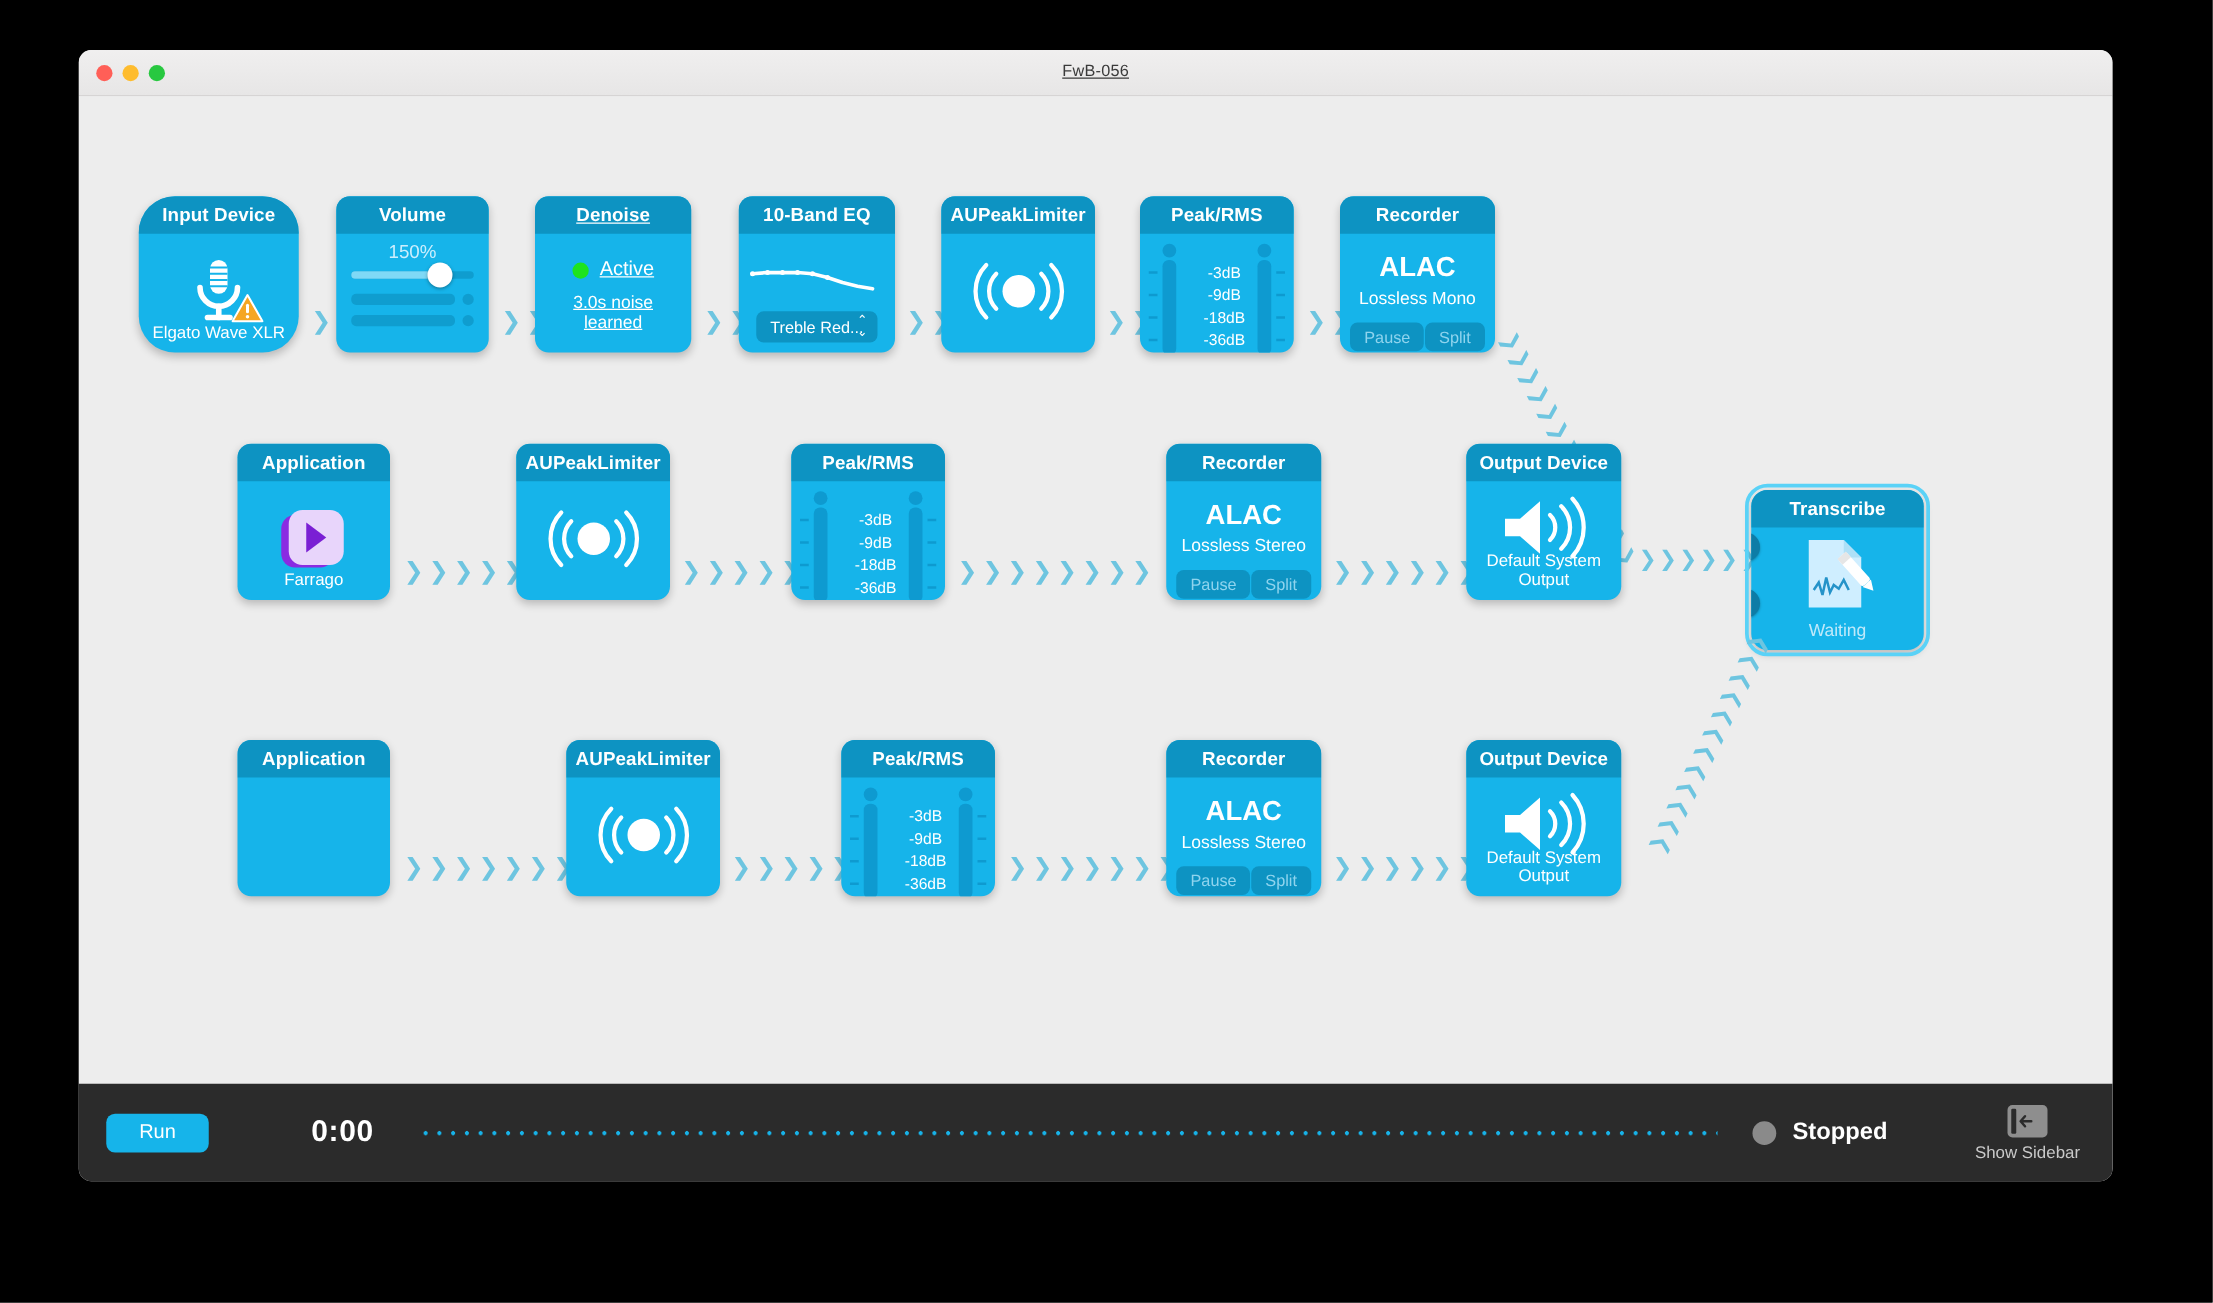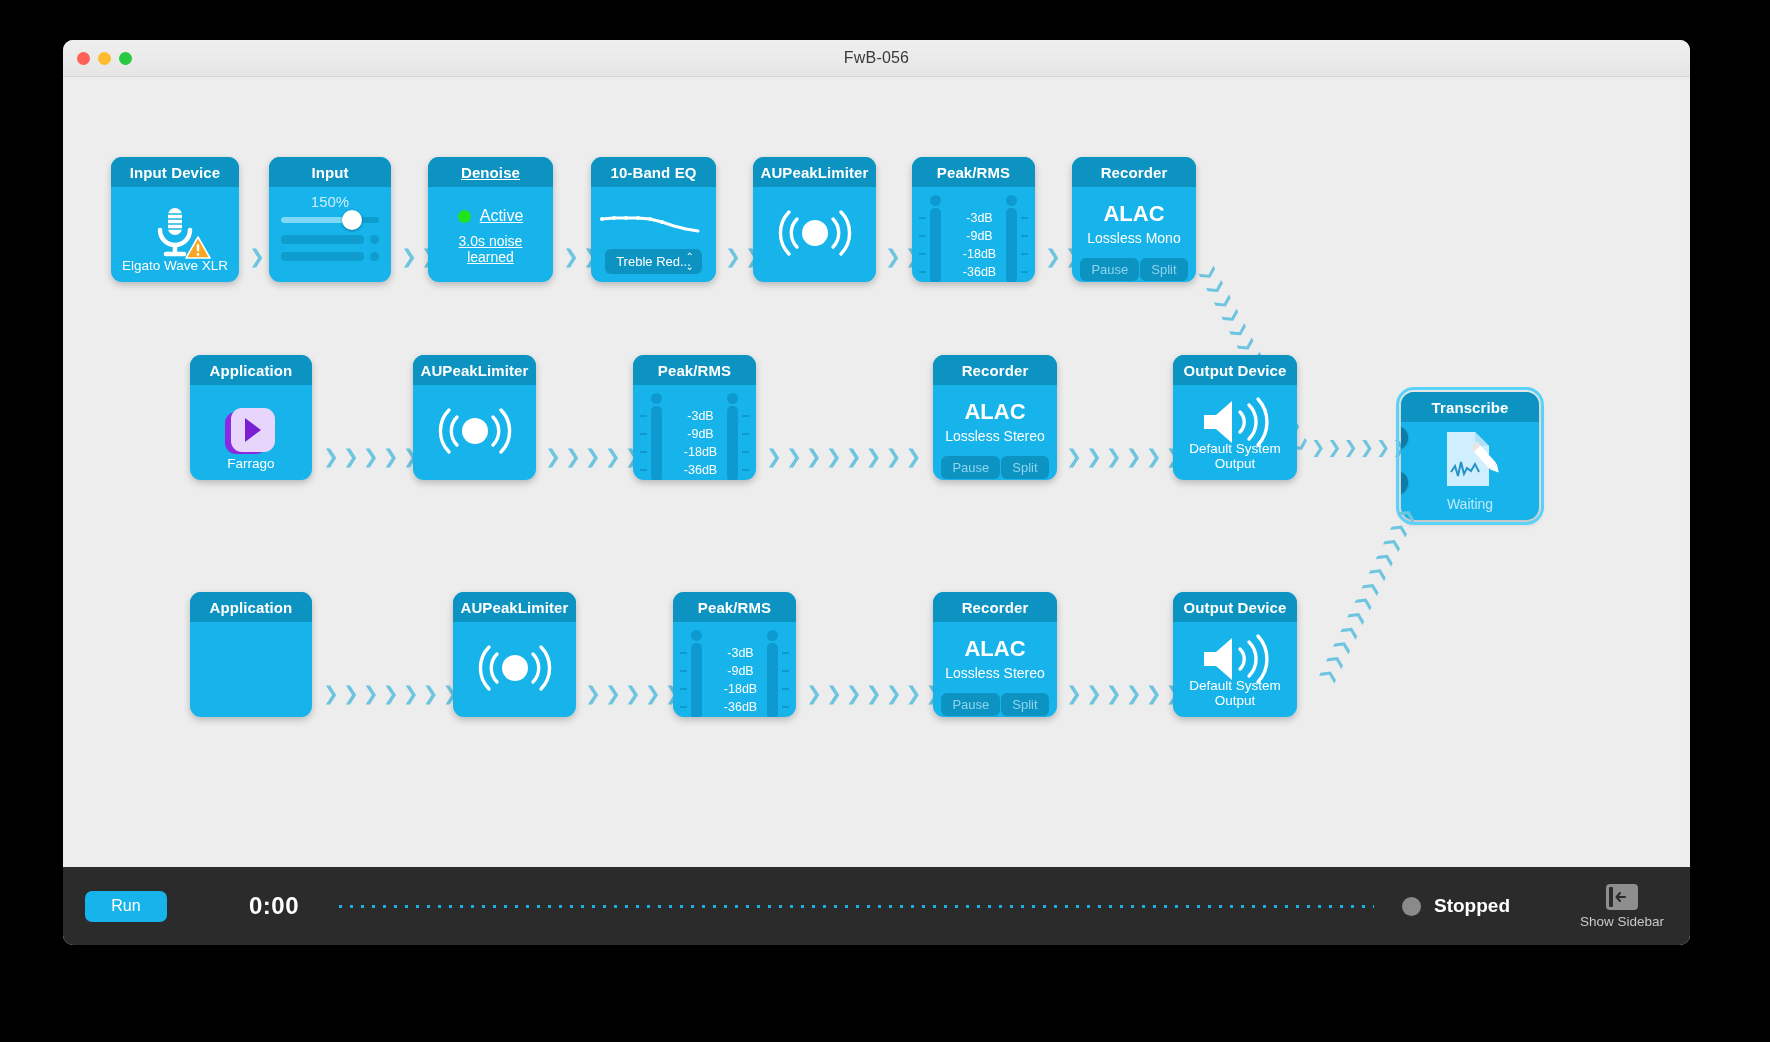--- a/index.html
+++ b/index.html
@@ -27,21 +27,21 @@
     background: linear-gradient(#f0efef, #e7e6e6);
     border-bottom: 1px solid #d6d4d4;
   }
   .traffic { position: absolute; top: 12px; width: 13px; height: 13px; border-radius: 50%; }
   .tl-close { left: 14px;  background: #ff5f57; }
   .tl-min   { left: 35px;  background: #febc2e; }
   .tl-max   { left: 56px;  background: #28c840; }
   #win-title {
     position: absolute; left: 0; right: 0; top: 9px;
     text-align: center;
-    font-size: 16px; color: #3a3a3a; letter-spacing: .2px;
+    font-size: 13px; color: #3a3a3a; letter-spacing: .2px; text-decoration: underline;
   }
 
   
   #canvas {
     position: relative;
     height: 790px;
     background: #ededed;
   }
 
   
@@ -193,21 +193,21 @@
 
   <div id="titlebar">
     <div class="traffic tl-close"></div>
     <div class="traffic tl-min"></div>
     <div class="traffic tl-max"></div>
     <div id="win-title">FwB-056</div>
   </div>
 
   <div id="canvas">
 
-    <div class="node" style="left:48px; top:80px; width:128px; height:125px;">
+    <div class="node" style="left:48px; top:80px; width:128px; height:125px;border-radius:29px;">
       <div class="hdr">Input Device</div>
       <div class="body">
         <div class="center-col">
           <div class="mic-wrap">
             <svg width="56" height="58" viewBox="0 0 56 58">
               <rect x="21" y="4" width="14" height="27" rx="7" fill="#fff"></rect>
               <g stroke="#16b4ea" stroke-width="1.6">
                 <line x1="21" y1="10" x2="35" y2="10"></line>
                 <line x1="21" y1="15" x2="35" y2="15"></line>
                 <line x1="21" y1="20" x2="35" y2="20"></line>
@@ -226,21 +226,21 @@
             </span>
           </div>
         </div>
         <div class="cap" style="position:absolute;left:0;right:0;bottom:7px;">Elgato Wave XLR</div>
       </div>
     </div>
 
     <div class="conn" style="left:186px; top:168px;">❯❯❯</div>
 
     <div class="node" style="left:206px; top:80px; width:122px; height:125px;">
-      <div class="hdr">Input</div>
+      <div class="hdr">Volume</div>
       <div class="body" style="padding-top:6px;">
         <div class="vol-pct">150%</div>
         <div class="slider-track">
           <div class="slider-fill"></div>
           <div class="slider-knob"></div>
         </div>
         <div class="mini-row">
           <div class="mini-bar"></div>
           <div class="mini-dot"></div>
         </div>

